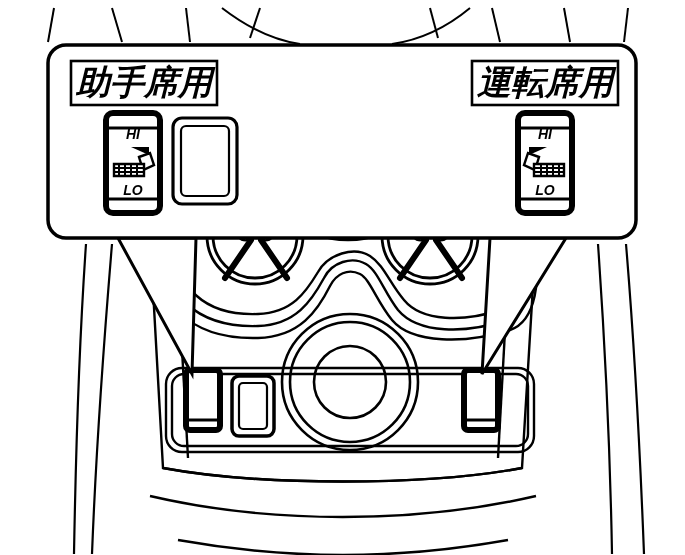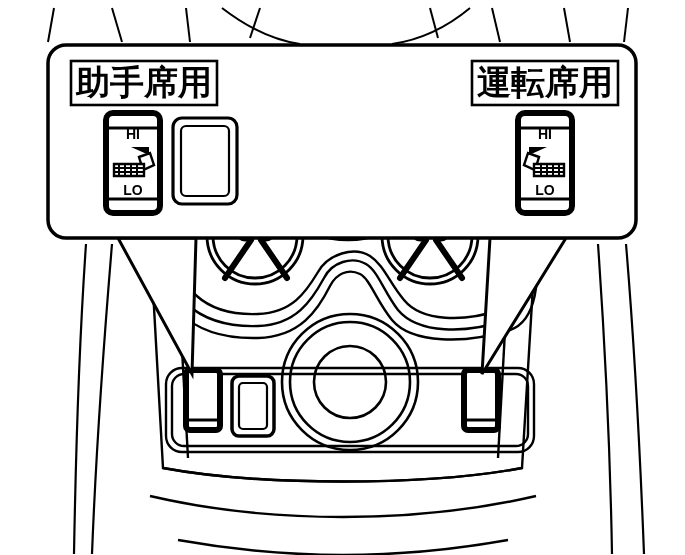--- a/index.html
+++ b/index.html
@@ -1,18 +1,18 @@
 <!DOCTYPE html>
 <html><head>
 <meta charset="utf-8">
 <style>
   html,body{margin:0;padding:0;background:#ffffff;}
   body{width:685px;height:555px;overflow:hidden;
        font-family:"Liberation Sans","DejaVu Sans",sans-serif;}
-  #stage{position:relative;width:685px;height:555px;background:#fff;}
+  #stage{position:relative;width:685px;height:555px;background:#fff;font-style:italic;}
   svg{display:block;}
   .ln{fill:none;stroke:#000;}
   .fillwhite{fill:#fff;stroke:#000;}
   .solid{fill:#000;stroke:none;}
   .lbl-text{font-family:"DejaVu Sans","Liberation Sans",sans-serif;font-weight:700;}
   .hilo{font-family:"Liberation Sans","DejaVu Sans",sans-serif;font-weight:700;}
 </style>
 </head>
 <body>
 

